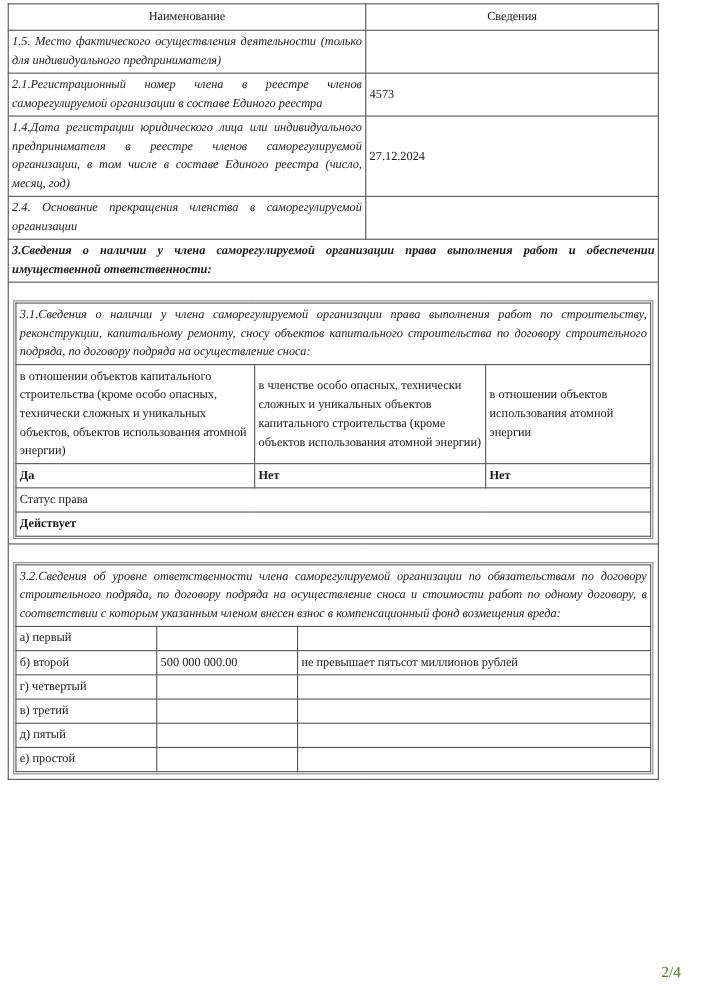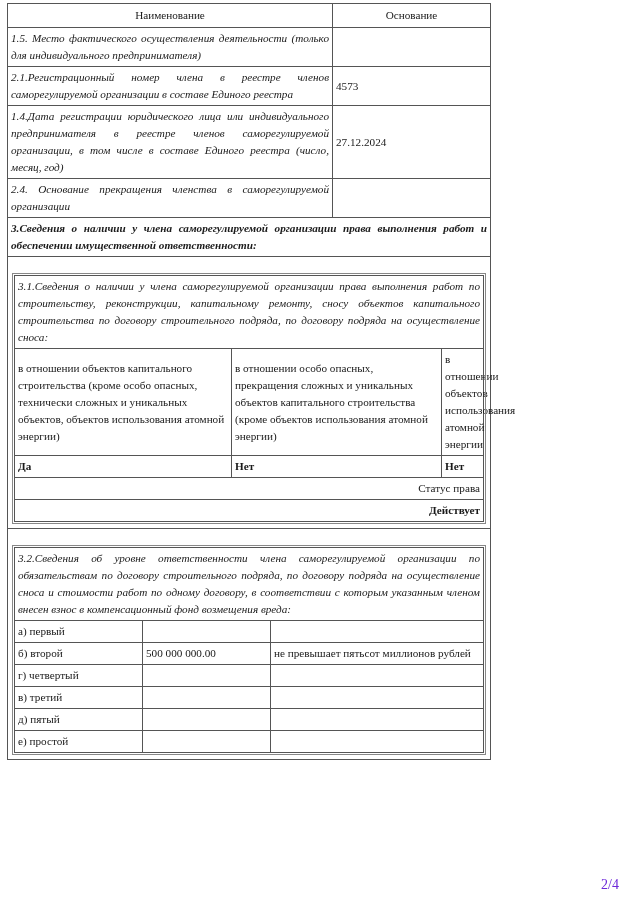--- a/index.html
+++ b/index.html
@@ -2,51 +2,51 @@
 <html><head>
 <meta charset="utf-8">
 <style>
   * { box-sizing: border-box; }
   html, body { margin: 0; padding: 0; background: #ffffff; }
   body {
     width: 637px; height: 900px; position: relative;
     font-family: "Liberation Serif", serif;
     font-size: 11.2px; color: #1a1a1a; line-height: 17px;
   }
-  .page { position: absolute; left: 7px; top: 3px; width: 484px; }
+  .page { position: absolute; left: 7px; top: 3px; width: 592px; }
   table { border-collapse: collapse; width: 100%; table-layout: fixed; }
   td, th { border: 1px solid #555; vertical-align: middle; padding: 2px 3px; font-weight: normal; }
   .main > tbody > tr > td { border-color: #555; }
   .hdr { text-align: center; height: 24px; }
   .just { text-align: justify; text-align-last: left; font-style: italic; }
   .bold { font-weight: bold; }
-  .center { text-align: right; font-family: Liberation Serif, serif; }
+  .center { text-align: left; font-family: Liberation Serif, serif; }
   .outer-cell { padding: 0 6px 6px 6px; margin-top: 12px; }
   .spacer { height: 18px; }
   .inner { width: 100%; border: 1px solid #555; outline: 1px solid #888; outline-offset: 1px; }
   .inner td { border: 1px solid #555; padding: 2px 3px; }
   .pagenum {
     position: absolute; right: 18px; top: 876px;
-    font-family: "Liberation Serif", serif; font-size: 14px; color: #6d28d9;
+    font-family: "Liberation Serif", serif; font-size: 14px; color: #4d7c0f;
   }
   .r-h { height: 22px; }
 </style>
 </head>
 <body>
 
 <div class="page">
   <table class="main">
     <colgroup>
         <col style="width:325px">
         <col>
       </colgroup>
     <tbody>
       <tr>
         <td class="hdr">Наименование</td>
-        <td class="hdr">Основание</td>
+        <td class="hdr">Сведения</td>
       </tr>
       <tr>
         <td class="just">1.5. Место фактического осуществления деятельности (только для индивидуального предпринимателя)</td>
         <td></td>
       </tr>
       <tr>
         <td class="just">2.1.Регистрационный номер члена в реестре членов саморегулируемой организации в составе Единого реестра</td>
         <td>4573</td>
       </tr>
       <tr>
@@ -69,21 +69,21 @@
                 <col style="width:217px">
                 <col style="width:210px">
                 <col>
               </colgroup>
             <tbody>
               <tr>
                 <td colspan="3" class="just">3.1.Сведения о наличии у члена саморегулируемой организации права выполнения работ по строительству, реконструкции, капитальному ремонту, сносу объектов капитального строительства по договору строительного подряда, по договору подряда на осуществление сноса:</td>
               </tr>
               <tr>
                 <td>в отношении объектов капитального строительства (кроме особо опасных, технически сложных и уникальных объектов, объектов использования атомной энергии)</td>
-                <td>в отношении особо опасных, прекращения сложных и уникальных объектов капитального строительства (кроме объектов использования атомной энергии)</td>
+                <td>в членстве особо опасных, технически сложных и уникальных объектов капитального строительства (кроме объектов использования атомной энергии)</td>
                 <td>в отношении объектов использования атомной энергии</td>
               </tr>
               <tr class="r-h">
                 <td class="bold">Да</td>
                 <td class="bold">Нет</td>
                 <td class="bold">Нет</td>
               </tr>
               <tr class="r-h">
                 <td colspan="3" class="center">Статус права</td>
               </tr>

